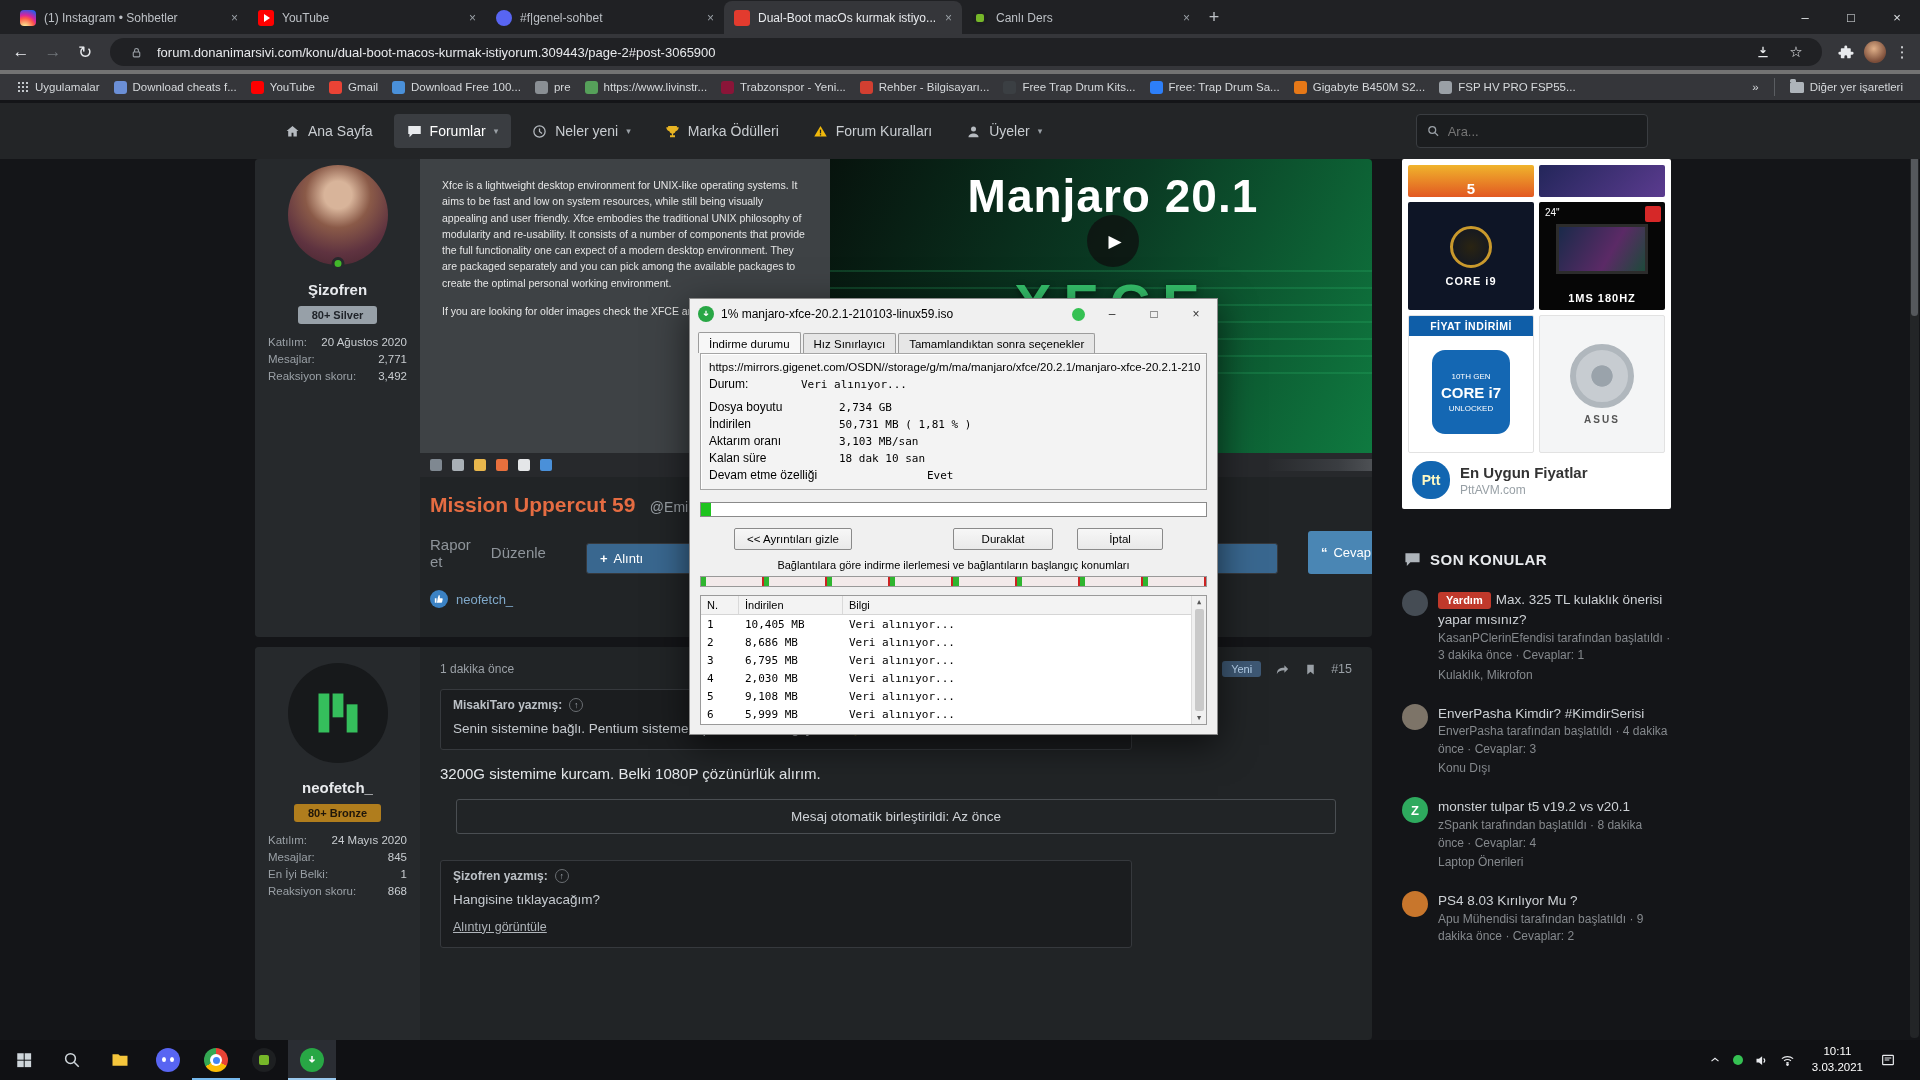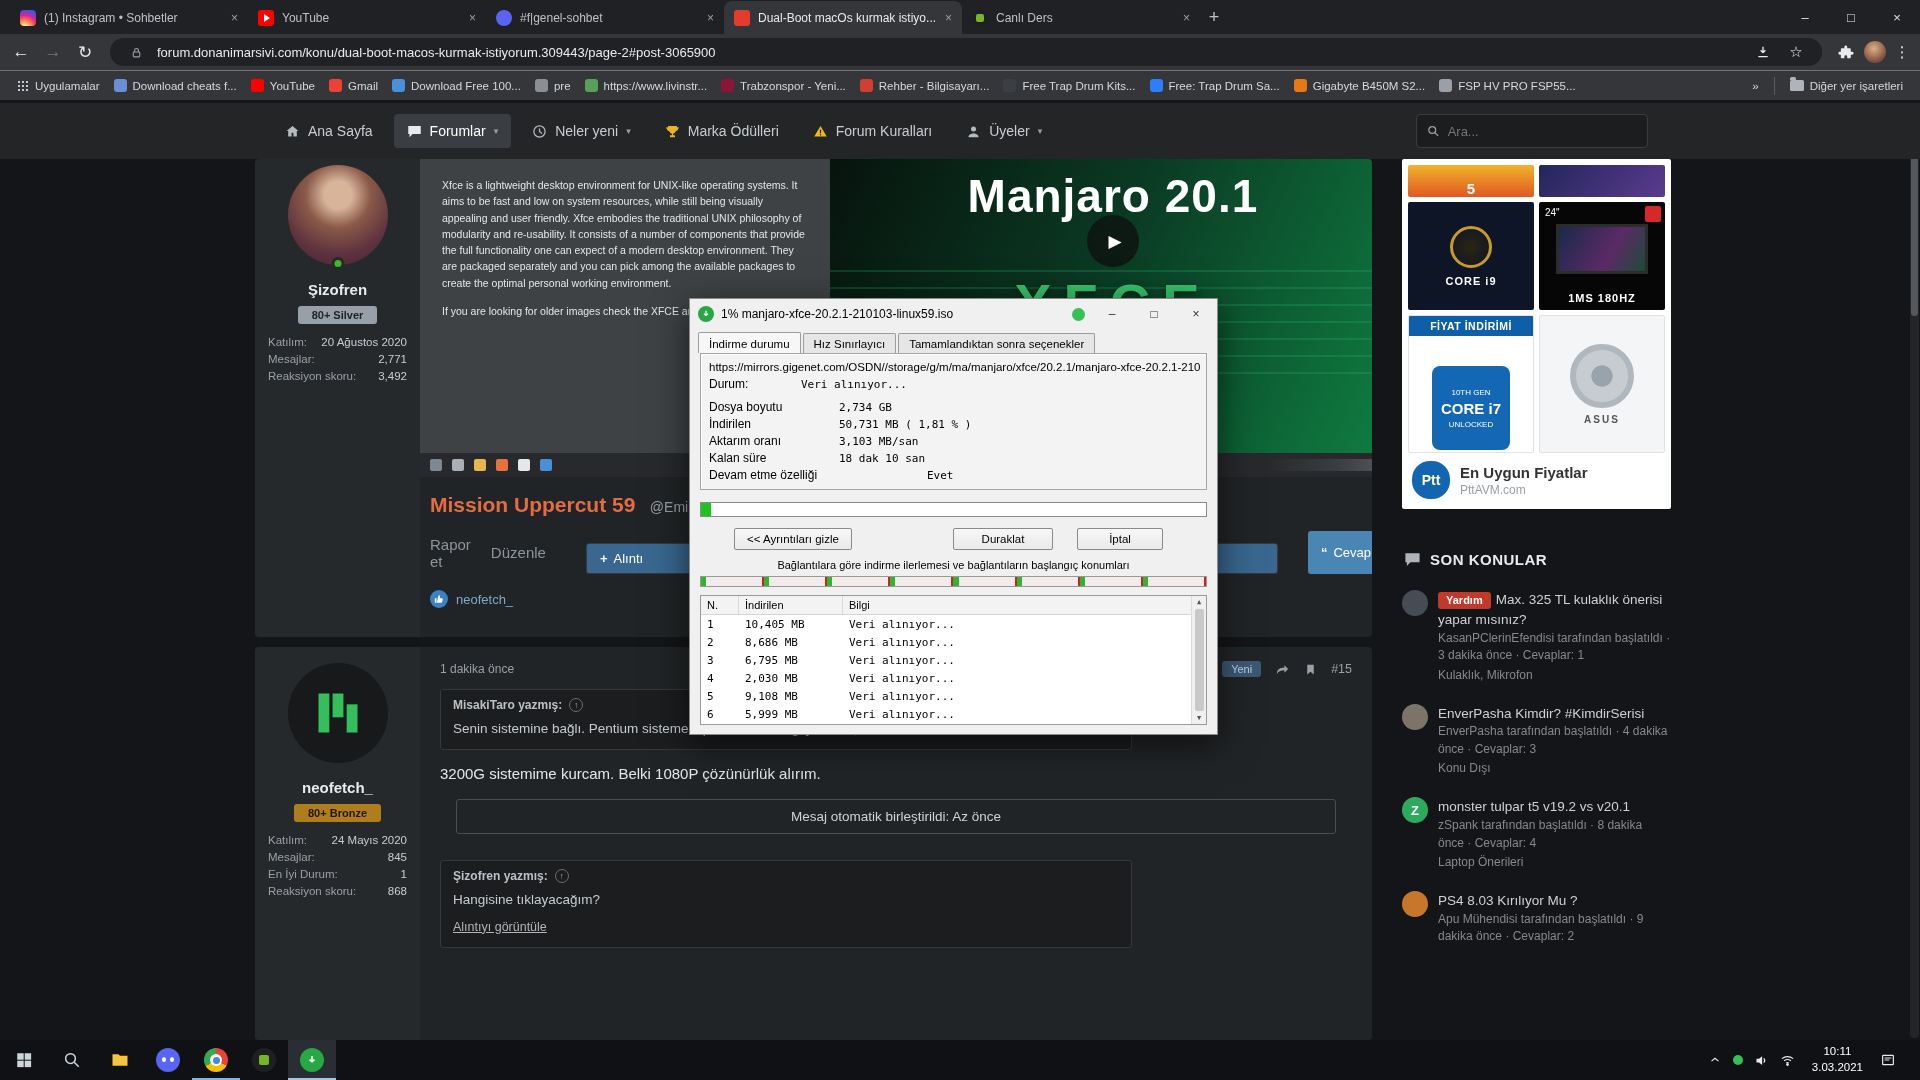--- a/index.html
+++ b/index.html
@@ -27,21 +27,21 @@
 
 .toolbar{position:absolute;top:34px;left:0;width:100%;height:36px;background:#35363a;display:flex;align-items:center;padding:0 8px;gap:6px;}
 .navbtn{width:26px;text-align:center;color:#e8eaed;font-size:17px;}
 .navbtn.disabled{color:#70757a;}
 .urlpill{flex:1;height:28px;background:#202124;border-radius:14px;display:flex;align-items:center;padding:0 14px;gap:9px;margin:0 6px;}
 .urltext{color:#e8eaed;font-size:13px;white-space:nowrap;overflow:hidden;flex:1;}
 .tb-ic{display:flex;align-items:center;justify-content:center;width:24px;height:24px;}
 .avatar-mini{width:22px;height:22px;border-radius:50%;background:radial-gradient(circle at 45% 35%,#e0b089,#7c4e3a 70%);}
 .kebab{color:#e8eaed;font-size:15px;width:20px;text-align:center;}
 
-.bookmarks{position:absolute;top:70px;left:0;width:100%;height:30px;background:#35363a;border-top:1px solid #737373;display:flex;align-items:center;padding:0 10px;color:#d6d9dc;font-size:11.5px;}
+.bookmarks{position:absolute;top:70px;left:0;width:100%;height:30px;background:#35363a;border-top:4px solid #737373;display:flex;align-items:center;padding:0 10px;color:#d6d9dc;font-size:11.5px;}
 .bm{display:flex;align-items:center;gap:6px;padding:0 7px;height:22px;white-space:nowrap;flex:none;}
 .apps-ic{width:12px;height:12px;background-image:radial-gradient(#c3c7cb 1.3px,transparent 1.5px);background-size:4px 4px;}
 .bm-list{display:flex;overflow:hidden;flex:1;}
 .bm .fav{width:13px;height:13px;border-radius:3px;flex:none;}
 .bm-sep{width:1px;height:18px;background:#5a5d61;margin:0 8px;}
 .folder-ic{width:14px;height:11px;background:#aeb4ba;border-radius:1.5px;position:relative;}
 .folder-ic::before{content:"";position:absolute;top:-3px;left:0;width:6px;height:3px;background:#aeb4ba;border-radius:1.5px 1.5px 0 0;}
 
 
 .fnav{position:absolute;top:103px;left:0;width:100%;height:56px;background:#232527;display:flex;align-items:center;padding-left:272px;gap:8px;z-index:2;}
@@ -125,21 +125,21 @@
 .t-cpu{background:#0e1526;display:flex;flex-direction:column;align-items:center;justify-content:center;gap:7px;}
 .gold-ring{width:42px;height:42px;border:3px solid #c9992c;border-radius:50%;background:radial-gradient(circle,#2a2412,#0e1526);}
 .t-cpu .lbl{color:#fff;font-size:11px;font-weight:bold;letter-spacing:1px;}
 .t-mon{background:#060606;}
 .mon-size{position:absolute;top:5px;left:6px;color:#fff;font-size:10px;}
 .mon-badge{position:absolute;top:4px;right:4px;width:16px;height:16px;background:#d62828;border-radius:2px;}
 .mon-screen{margin:22px auto 0;width:92px;height:50px;border:3px solid #2c2c2c;background:linear-gradient(120deg,#1a2a4a,#5b2a66 60%,#1d4a3a);}
 .mon-spec{position:absolute;bottom:6px;left:0;right:0;text-align:center;color:#fff;font-size:11px;font-weight:bold;letter-spacing:1px;}
 .t-promo{background:#fff;border:1px solid #e2e2e2;}
 .promo-head{background:#0f5ea8;color:#fff;font-size:10.5px;font-weight:bold;text-align:center;padding:4px 0;letter-spacing:.5px;}
-.intel-box{margin:30px auto 0;width:78px;height:84px;background:#1467b3;border-radius:8px;color:#fff;display:flex;flex-direction:column;align-items:center;justify-content:center;gap:3px;}
+.intel-box{margin:14px auto 0;width:78px;height:84px;background:#1467b3;border-radius:13px;color:#fff;display:flex;flex-direction:column;align-items:center;justify-content:center;gap:3px;}
 .intel-box .s{font-size:8px;}
 .intel-box .b{font-size:15px;font-weight:bold;}
 .t-gpu{background:#f4f5f6;border:1px solid #e2e2e2;display:flex;flex-direction:column;align-items:center;justify-content:center;gap:6px;}
 .fan{width:64px;height:64px;border-radius:50%;background:radial-gradient(circle,#9aa3ab 28%,#c7ccd1 30% 100%);border:6px solid #b0b7bd;}
 .t-gpu .lbl{color:#555;font-size:10px;font-weight:bold;letter-spacing:2px;}
 .adfooter{display:flex;align-items:center;gap:10px;padding:8px 4px 4px;}
 .ptt-logo{width:38px;height:38px;background:#1266b1;border-radius:18px;color:#fef9c3;font-weight:bold;font-size:14px;display:flex;align-items:center;justify-content:center;flex:none;}
 .adf-title{color:#333;font-weight:bold;font-size:15px;}
 .adf-site{color:#98a0a6;font-size:12px;margin-top:2px;}
 
@@ -483,21 +483,21 @@
       <div class="ustats">
           <div class="stat">
           <span class="k">Katılım:</span>
           <span class="v">24 Mayıs 2020</span>
         </div>
           <div class="stat">
           <span class="k">Mesajlar:</span>
           <span class="v">845</span>
         </div>
           <div class="stat">
-          <span class="k">En İyi Durum:</span>
+          <span class="k">En İyi Belki:</span>
           <span class="v">1</span>
         </div>
           <div class="stat">
           <span class="k">Reaksiyon skoru:</span>
           <span class="v">868</span>
         </div>
         </div>
     </div>
     <div class="msgcol">
       <div class="p2head">

